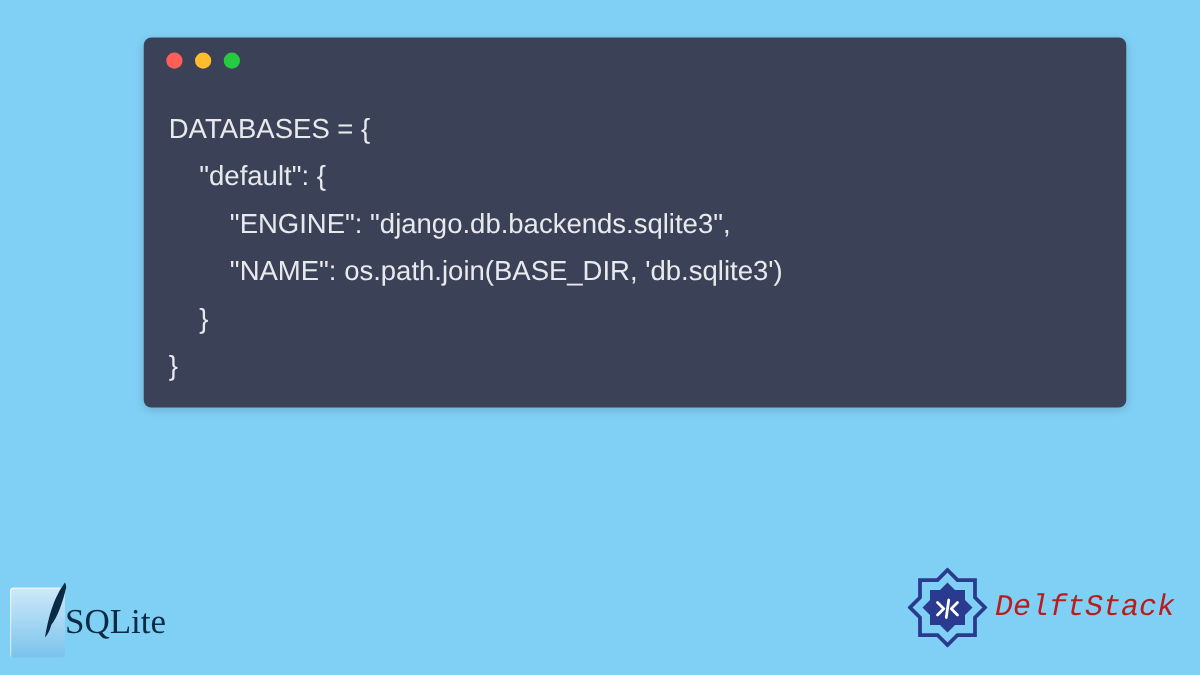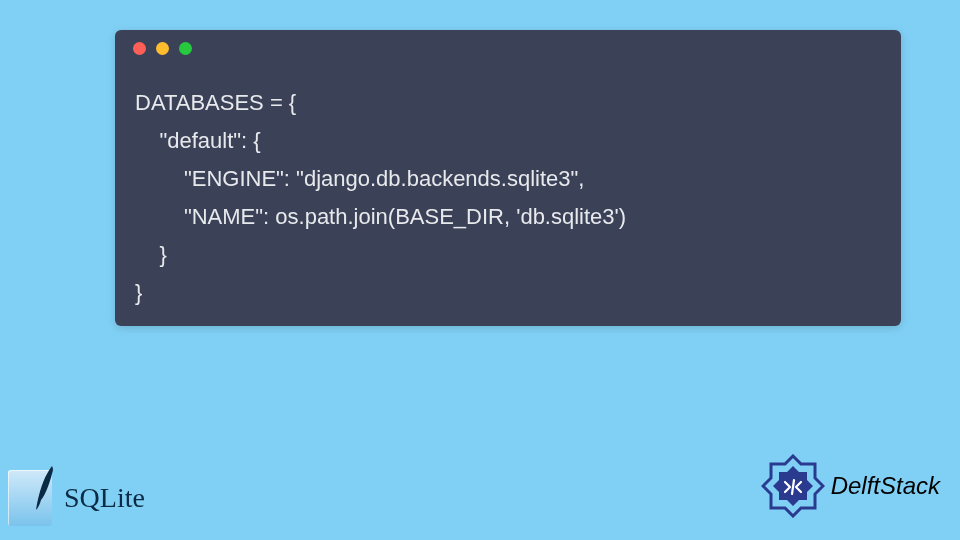--- a/index.html
+++ b/index.html
@@ -18,24 +18,24 @@
     color:#e8e9ec;font-size:22px;line-height:38px;
     font-family:Arial,Helvetica,sans-serif;white-space:pre;
   }
   
   .sqlite-logo{position:absolute;left:8px;bottom:14px;display:flex;align-items:center;}
   .sqlite-box{
     width:44px;height:56px;background:linear-gradient(180deg,#cfe9f9 0%,#7ac3ec 100%);
     border-radius:3px 3px 3px 3px;position:relative;box-shadow:inset 1px 1px 0 rgba(255,255,255,0.6);
   }
   .feather{position:absolute;left:20px;top:-6px;}
-  .sqlite-text{font-size:28px;color:#0b2a44;margin-left:12px;font-family:Georgia,serif;}
+  .sqlite-text{font-size:28px;color:#0b2a44;margin-left:0;font-family:Georgia,serif;}
   
   .delft{position:absolute;right:20px;bottom:22px;display:flex;align-items:center;}
-  .delft-text{font-size:24px;color:#000000;font-family:Liberation Sans, sans-serif;font-style:italic;margin-left:6px;}
+  .delft-text{font-size:24px;color:#b91c1c;font-family:Liberation Mono, monospace;font-style:italic;margin-left:6px;}
 </style>
 </head>
 <body>
 
 <div class="code-window">
   <div class="titlebar">
     <div class="dot red"></div>
     <div class="dot yellow"></div>
     <div class="dot green"></div>
   </div>

